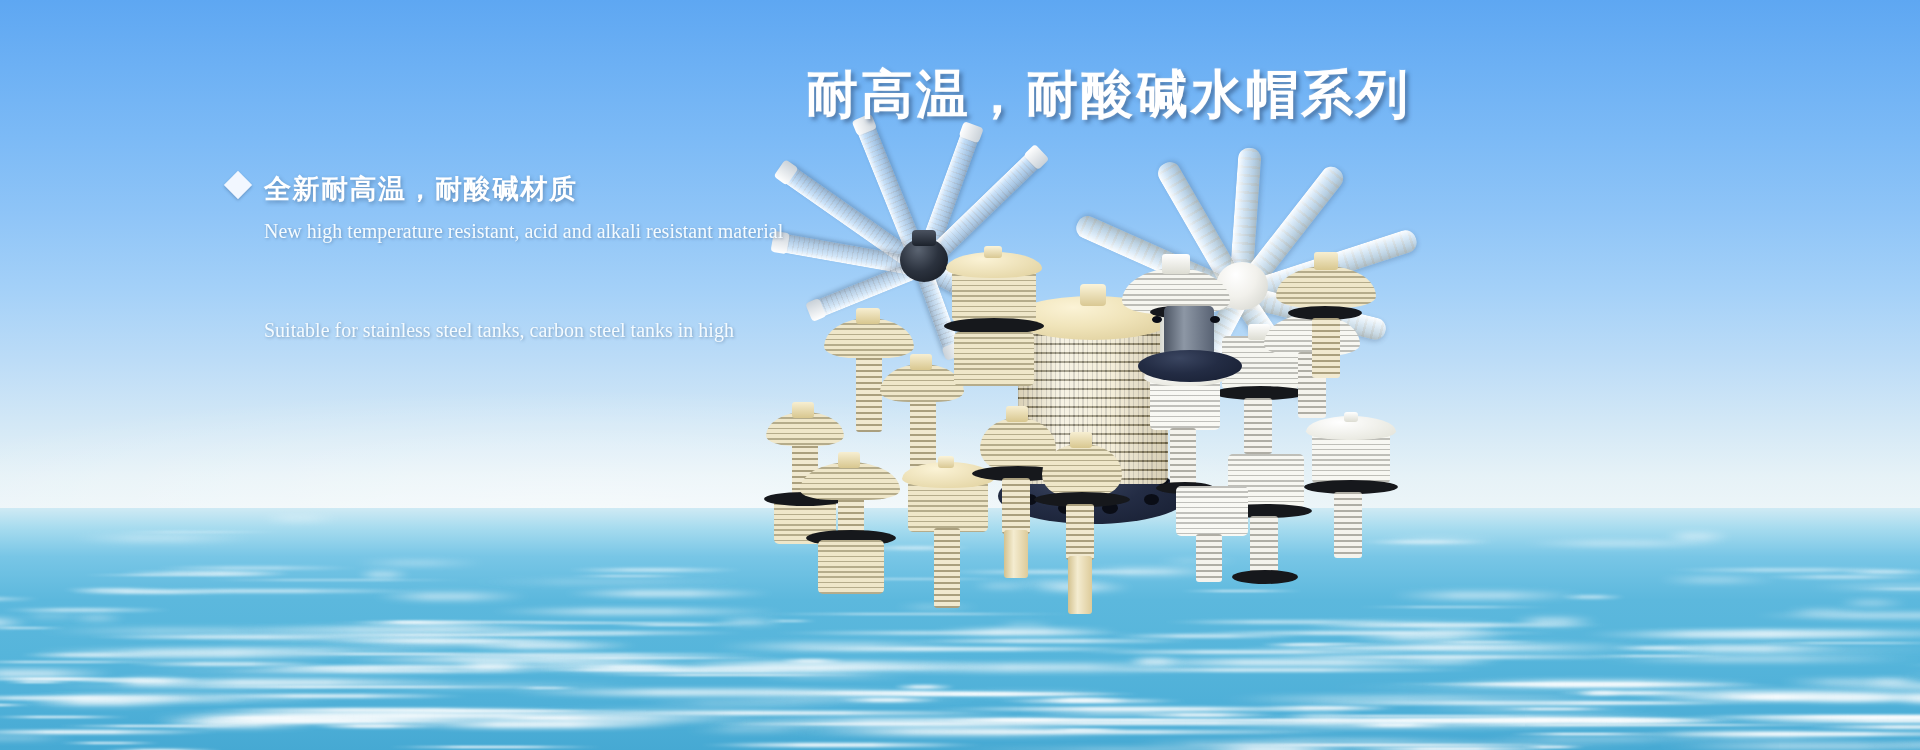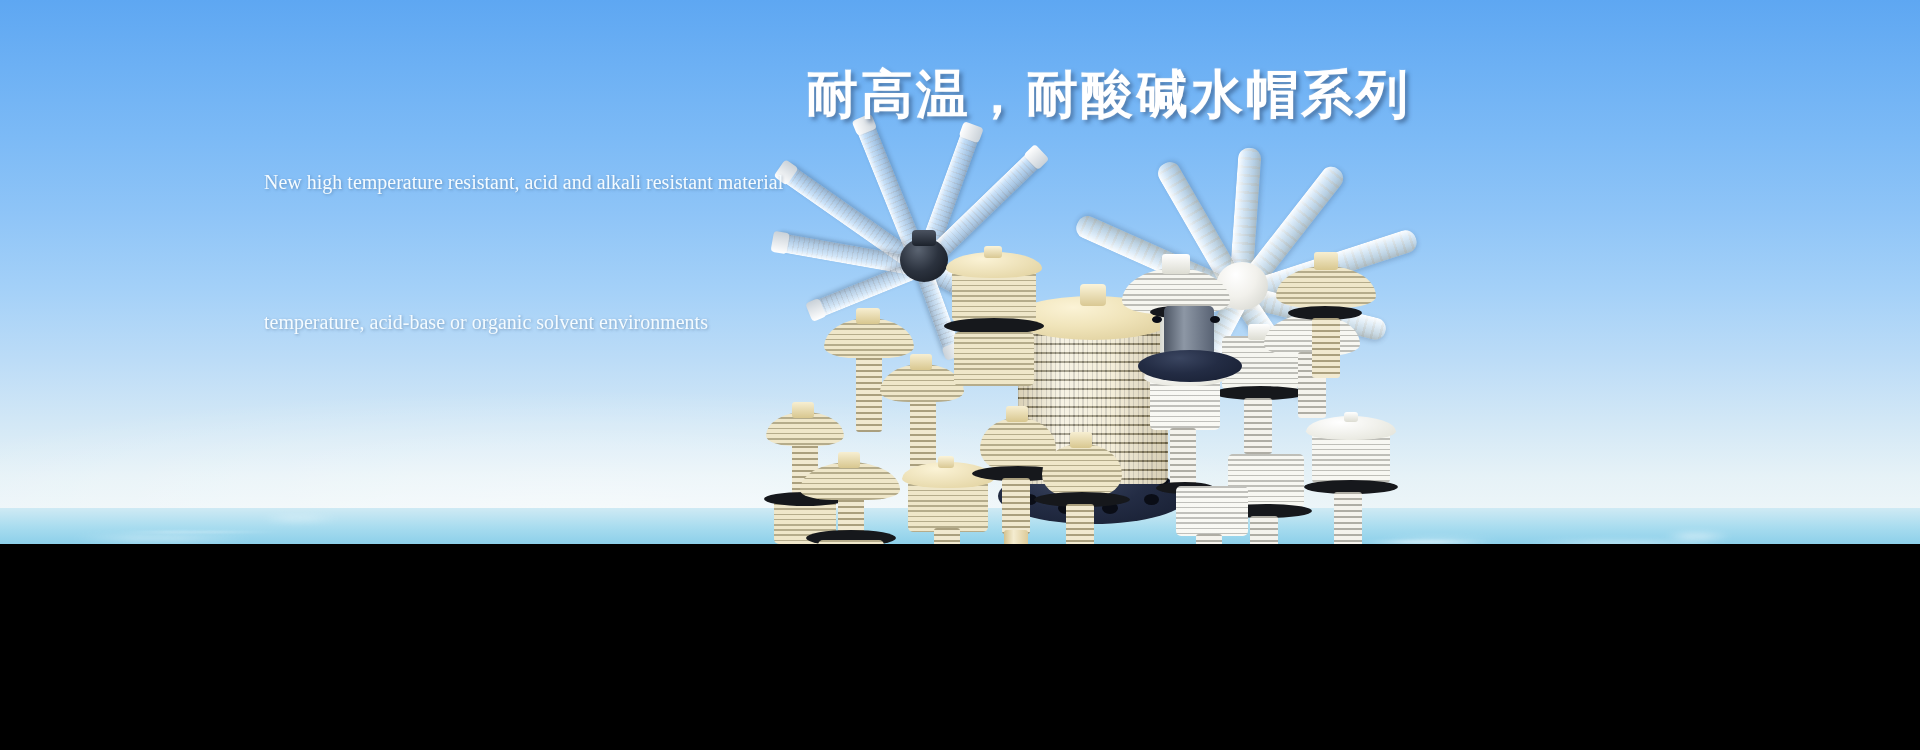--- a/index.html
+++ b/index.html
@@ -1,18 +1,18 @@
 <!DOCTYPE html>
 <html><head>
 <meta charset="utf-8">
 <title>Banner</title>
 <style>
   html,body{margin:0;padding:0;background:#000;}
   .stage{
-    position:relative;width:1920px;height:544px;overflow:hidden;
+    position:relative;width:1920px;height:750px;overflow:hidden;
     font-family:"Liberation Sans","DejaVu Sans",sans-serif;
   }
 
   
   .sky{
     position:absolute;left:0;top:0;width:1920px;height:530px;
     background:linear-gradient(to bottom,
       #5ea7f2 0%,
       #6cb0f4 12%,
       #7cbaf6 26%,
@@ -123,21 +123,21 @@
     font-family:"DejaVu Sans","Liberation Sans",sans-serif;
     font-size:27px;font-weight:600;color:#ffffff;line-height:41px;
     letter-spacing:1.5px;white-space:nowrap;
     text-shadow:1px 2px 4px rgba(40,70,110,.45);
   }
   .en{
     font-family:"Liberation Serif","DejaVu Serif",serif;
     font-size:20px;color:#f4fbff;line-height:25px;white-space:nowrap;
     text-shadow:1px 1px 3px rgba(40,70,110,.40);
   }
-  .en-wrap{margin-left:36px;margin-top:2px;}
+  .en-wrap{margin-left:36px;margin-top:10px;}
   .cn-wrap{margin-left:0;}
 </style>
 </head>
 <body>
 
 <div class="stage">
 
   <div class="sky"></div>
   <div class="sky-haze"></div>
 
@@ -578,24 +578,28 @@
       <div class="knob" style="left:44px;top:4px;width:24px;height:18px;background:linear-gradient(to bottom,#f7efd2,#d8c78f);"></div>
       <div class="gasket" style="left:18px;top:58px;width:74px;height:14px;"></div>
       <div class="thread" style="left:42px;top:70px;width:28px;height:60px;background-color:#e5d7aa;"></div>
     </div>
 
   </div>
 
   <div class="headline">耐高温，耐酸碱水帽系列</div>
 
   <div class="bullet-block b1">
+    <div class="brow">
+      <span class="dia"></span>
+      <span class="cn cn-wrap">全新耐高温，耐酸碱材质</span>
+    </div>
     <div class="en-wrap">
       <div class="en">New high temperature resistant, acid and alkali resistant material</div>
     </div>
   </div>
 
   <div class="bullet-block b2">
     <div class="en-wrap">
-      <div class="en">temperature, acid-base or organic solvent environments</div>
+      <div class="en">Suitable for stainless steel tanks, carbon steel tanks in high</div>
     </div>
   </div>
 
 </div>
 
 </body></html>

